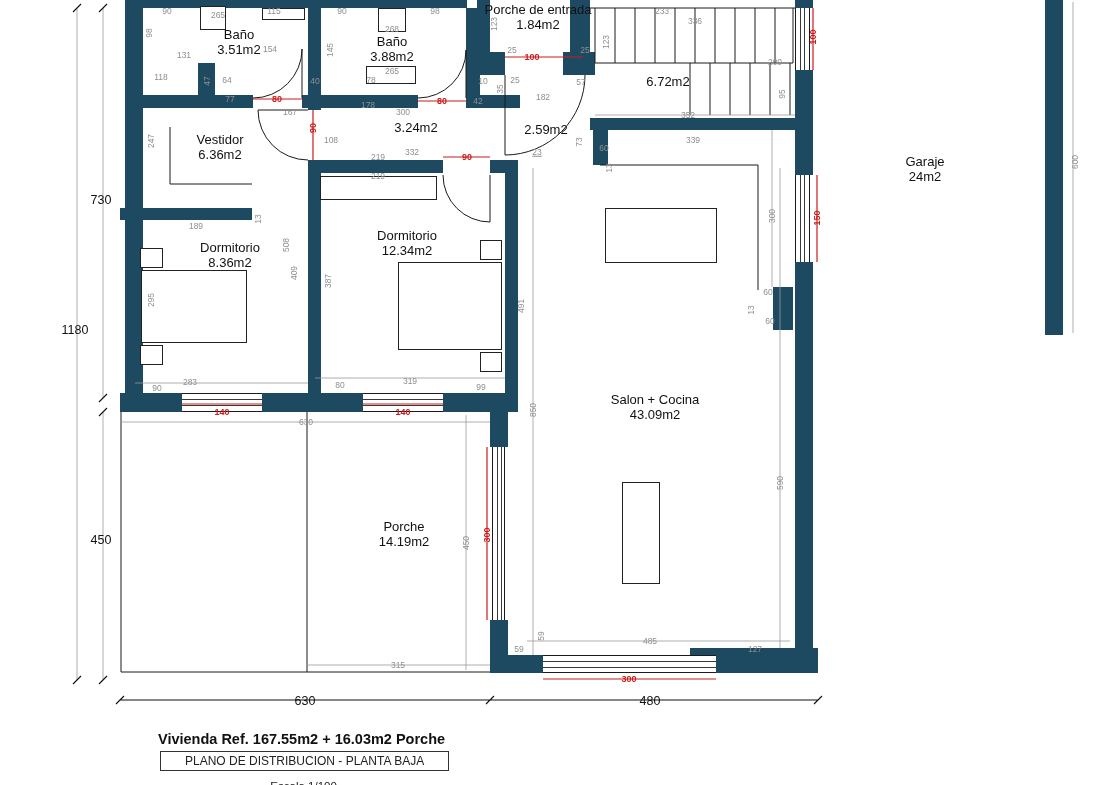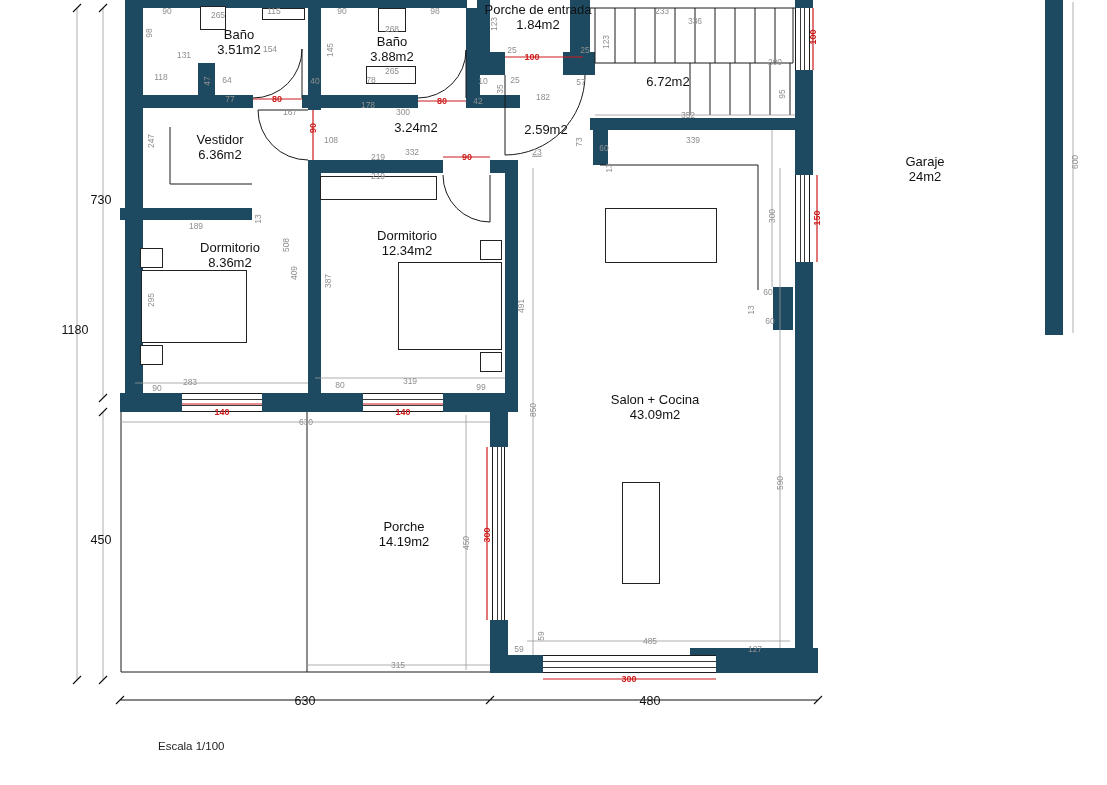--- a/index.html
+++ b/index.html
@@ -253,16 +253,18 @@
       <span class="dim rot c-r" style="left: 487px; top: 535px;">300</span>
       <span class="dim c-r" style="left: 629px; top: 679px;">300</span>
       <span class="dim c-k" style="left: 101px; top: 200px;">730</span>
       <span class="dim c-k" style="left: 75px; top: 330px;">1180</span>
       <span class="dim c-k" style="left: 101px; top: 540px;">450</span>
       <span class="dim c-k" style="left: 305px; top: 701px;">630</span>
       <span class="dim c-k" style="left: 650px; top: 701px;">480</span>
     </div>
 
   <div id="title-block">
+    <div id="title-line1">Vivienda Ref. 167.55m2 + 16.03m2 Porche</div>
+    <div id="title-line2">PLANO DE DISTRIBUCION - PLANTA BAJA</div>
     <div id="title-line3">Escala 1/100</div>
   </div>
 
 </div>
 
 </body></html>

